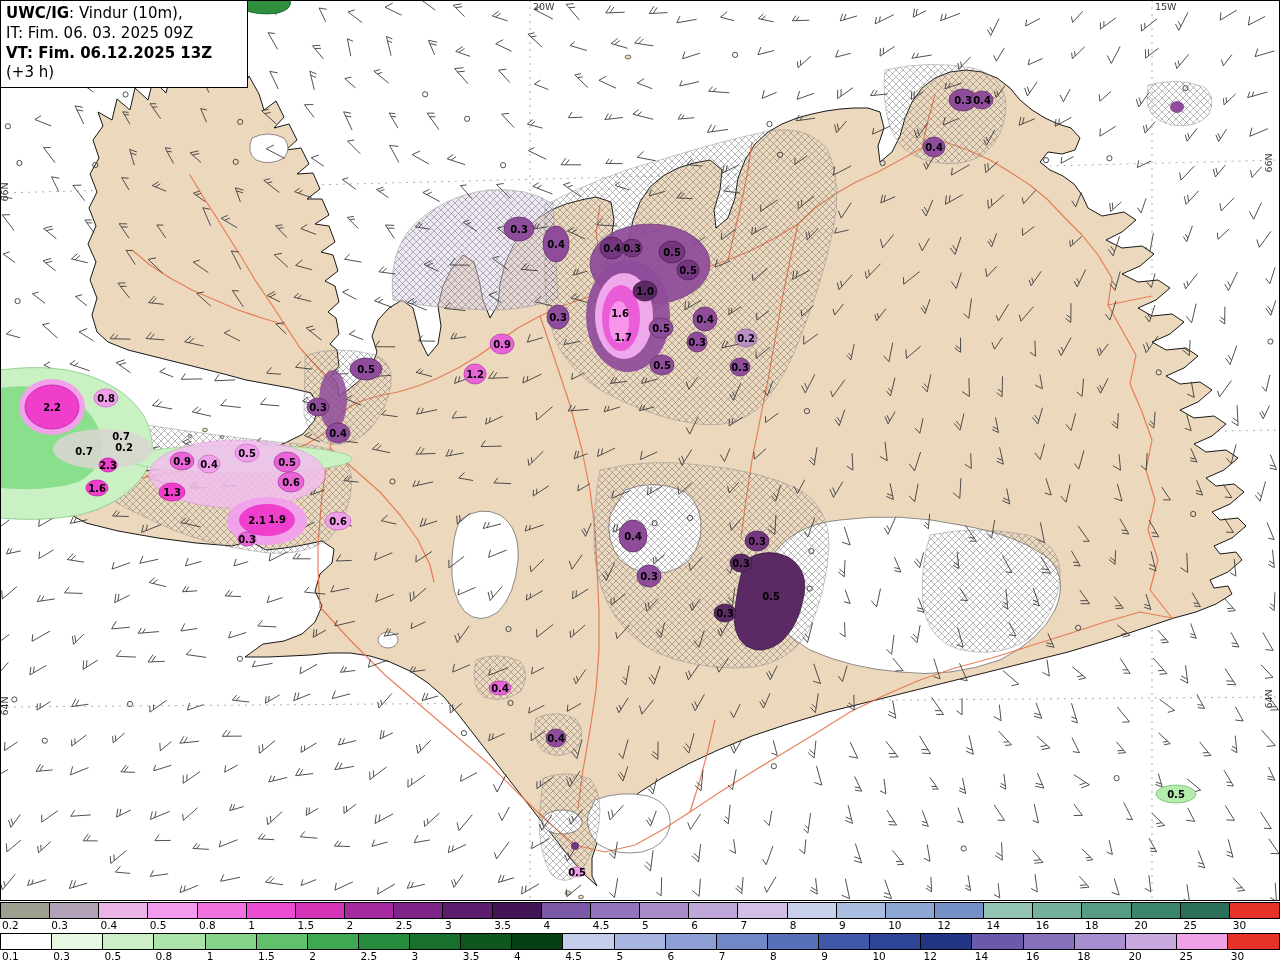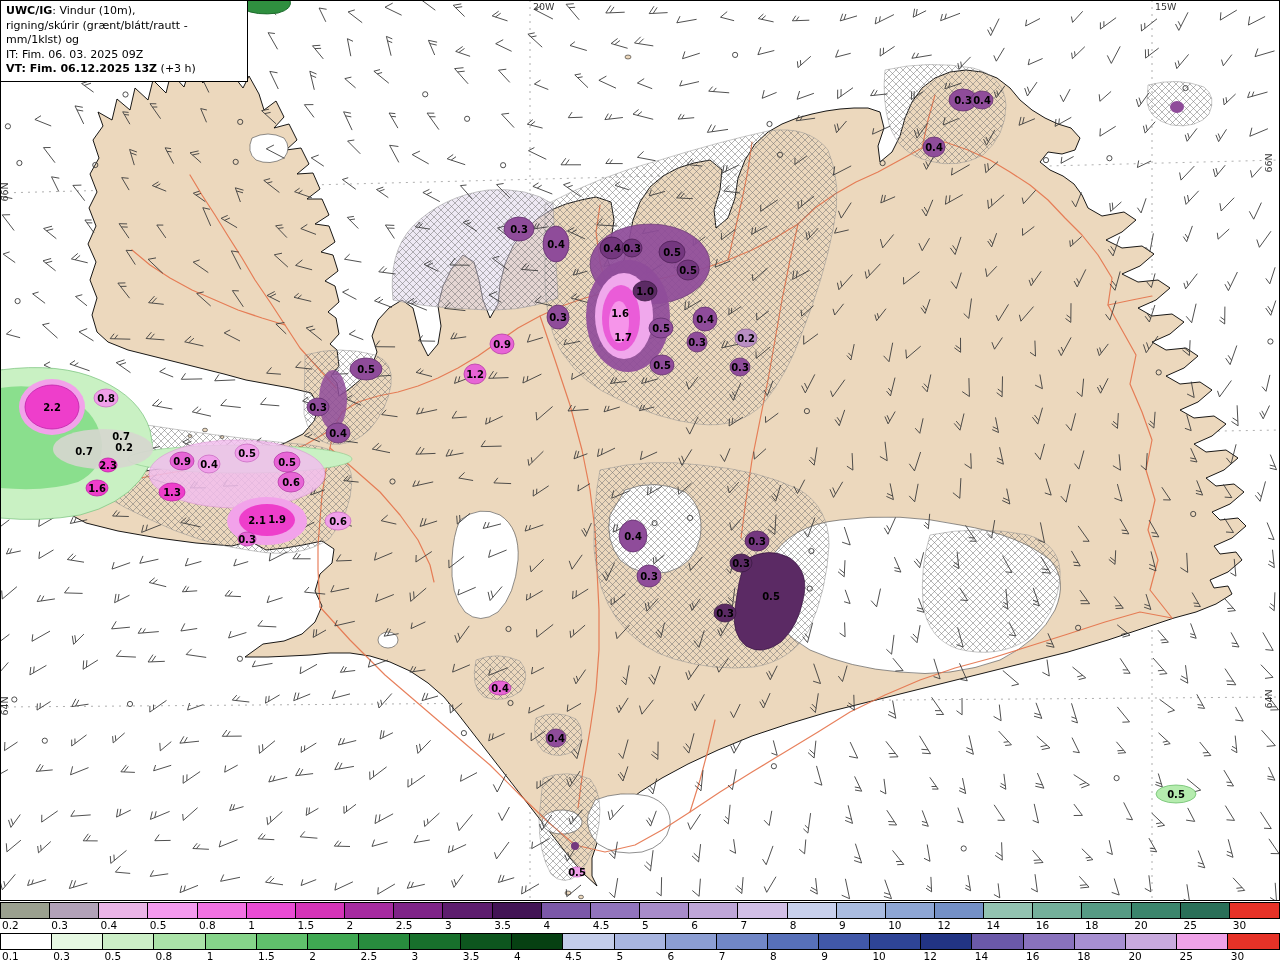--- a/index.html
+++ b/index.html
@@ -1,18 +1,18 @@
 <!DOCTYPE html>
 <html><head>
 <meta charset="utf-8">
 <style>
   html,body{margin:0;padding:0;background:#fff;}
   .map-root{position:relative;width:1280px;height:960px;overflow:hidden;background:#fff;font-family:"DejaVu Sans",sans-serif;}
   #map-svg{position:absolute;left:0;top:0;z-index:1;}
-  .title-box{position:absolute;left:0;top:0;width:248px;background:#fff;border:1px solid #000;padding:3px 5px 4px 5px;font-size:11px;line-height:1.32;color:#000;z-index:5;box-sizing:border-box;}
+  .title-box{position:absolute;left:0;top:0;width:248px;background:#fff;border:1px solid #000;padding:3px 5px 4px 5px;font-size:15px;line-height:1.32;color:#000;z-index:5;box-sizing:border-box;}
   .title-box .b{font-weight:bold;}
   .scalebar{position:absolute;left:0;width:1280px;height:17px;display:flex;box-sizing:border-box;border:1px solid #000;z-index:4;background:#fff;}
   .scalebar .seg{height:100%;box-sizing:border-box;border-right:1px solid #000;}
   .scalebar .seg:last-child{border-right:none;}
   #rain-bar{top:902px;}
   #snow-bar{top:933px;}
   .scalelabels{position:absolute;left:0;width:1280px;height:13px;z-index:4;font-size:10.5px;color:#000;}
   #rain-labels{top:919px;}
   #snow-labels{top:950px;}
   .scalelabels span{position:absolute;top:0;white-space:nowrap;}
@@ -231,21 +231,20 @@
         <text x="8" y="706" transform="rotate(-90 8 706)" text-anchor="middle">64N</text>
         <text x="1272" y="163" transform="rotate(-90 1272 163)" text-anchor="middle">66N</text>
         <text x="1272" y="699" transform="rotate(-90 1272 699)" text-anchor="middle">64N</text>
       </g>
 
     <rect x="0.5" y="0.5" width="1279" height="900" fill="none" stroke="#000" stroke-width="1"></rect>
   </svg>
 
   <div class="title-box">
     <div><span class="b">UWC/IG</span><span>: Vindur (10m),</span></div>
-    <div>rigning/skúrir (grænt/blátt/rautt - mm/1klst) og</div>
     <div>IT: Fim. 06. 03. 2025 09Z</div>
     <div><span class="b">VT: Fim. 06.12.2025 13Z</span><span> (+3 h)</span></div>
   </div>
 
   <div id="rain-bar" class="scalebar">
       <div class="seg" style="background: rgb(155, 160, 143); width: 49.2308px;"></div>
       <div class="seg" style="background: rgb(178, 162, 184); width: 49.2308px;"></div>
       <div class="seg" style="background: rgb(234, 180, 230); width: 49.2308px;"></div>
       <div class="seg" style="background: rgb(244, 154, 238); width: 49.2308px;"></div>
       <div class="seg" style="background: rgb(242, 114, 226); width: 49.2308px;"></div>

